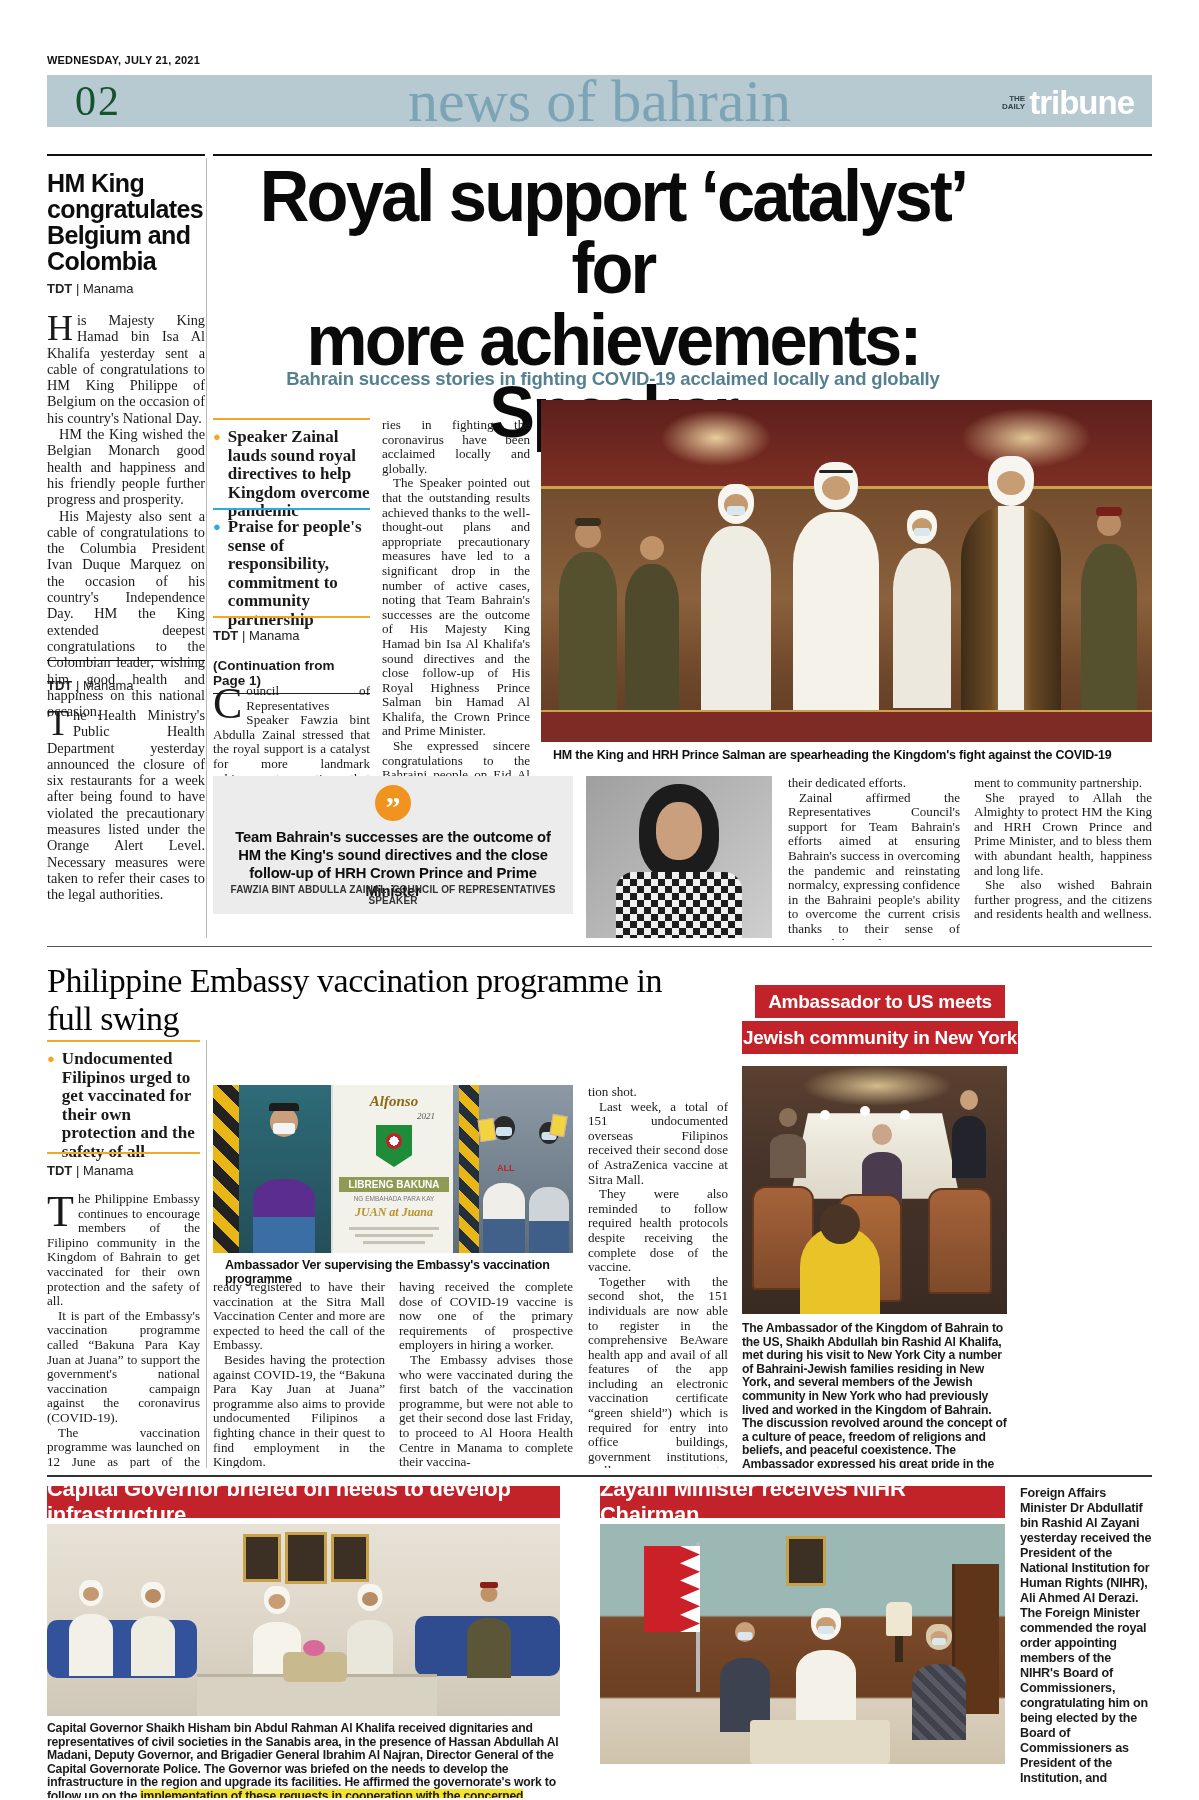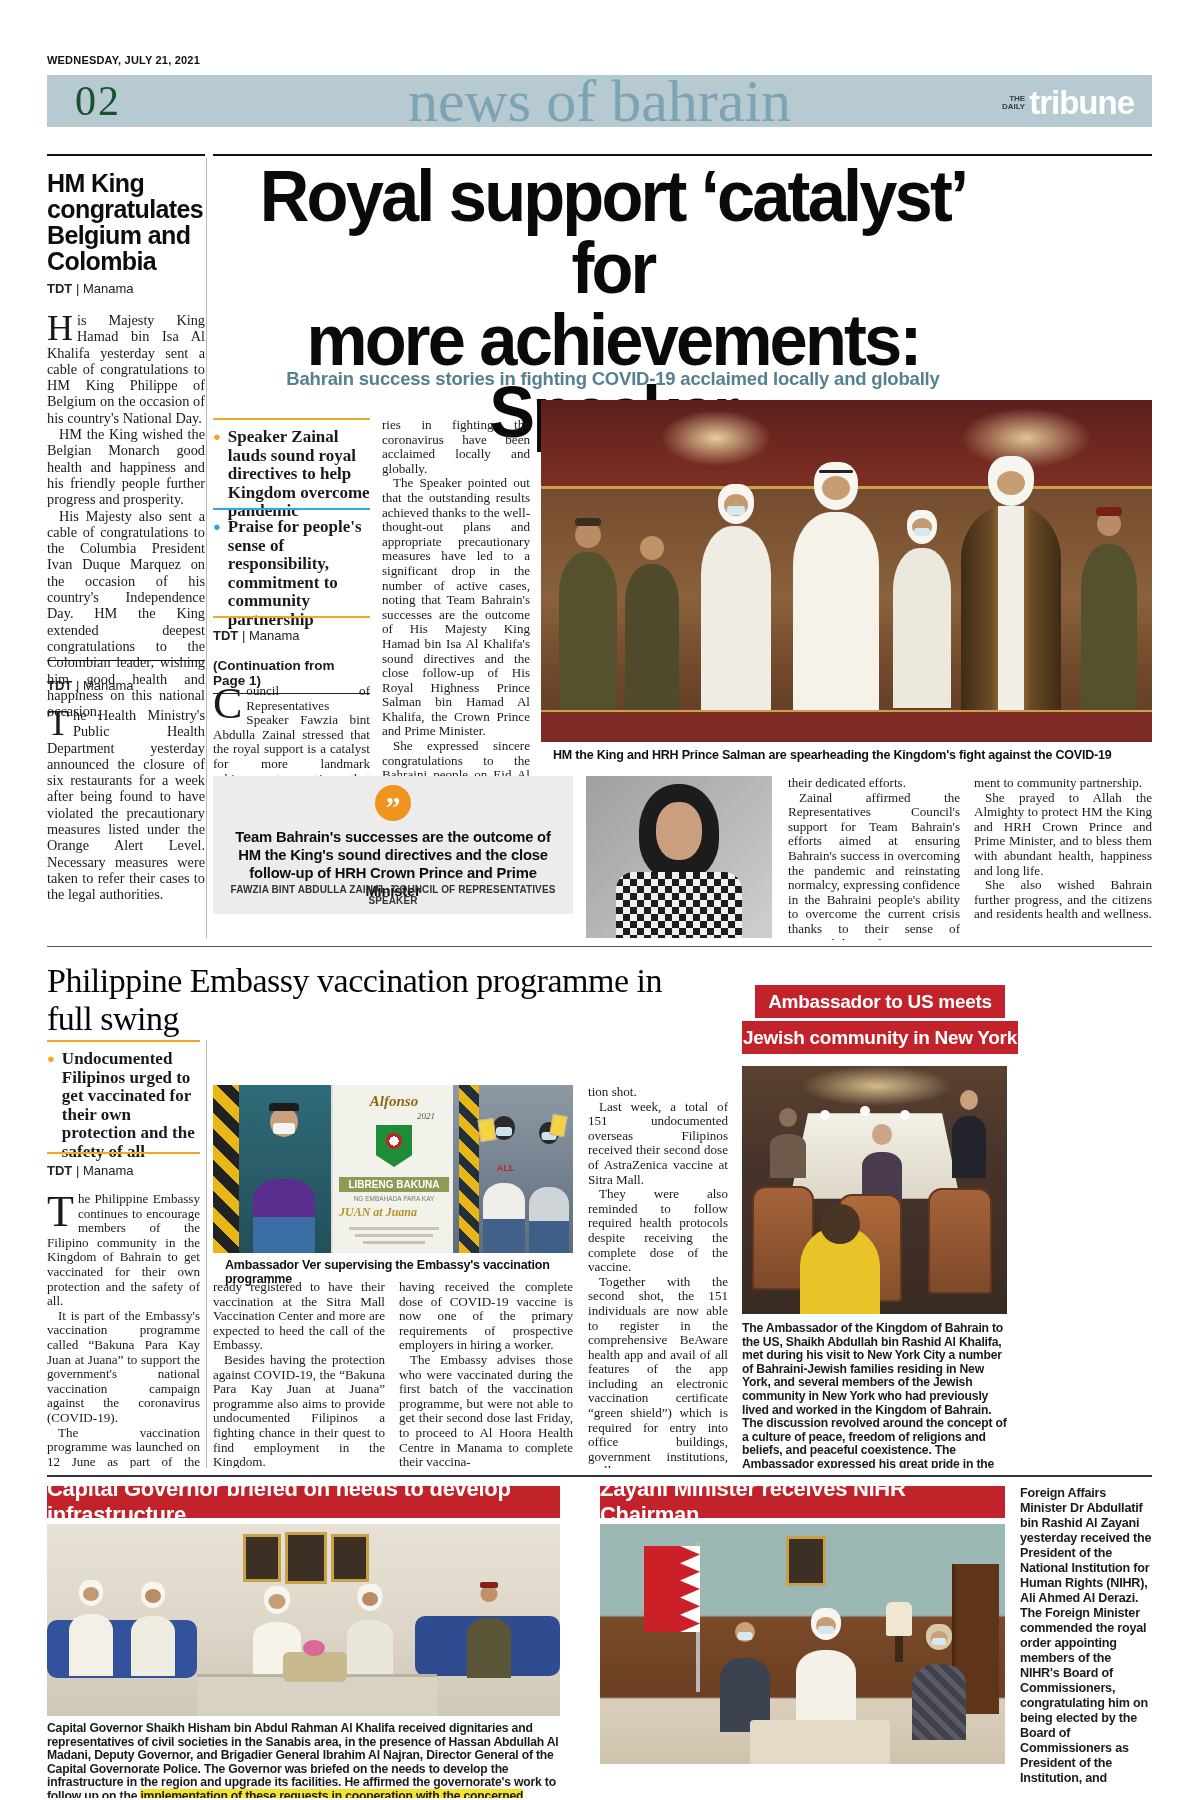--- a/index.html
+++ b/index.html
@@ -272,21 +272,21 @@
     </div>
 
     <div class="abs" style="left:118px;top:0;width:122px;height:168px;background:#f2f1ea;border-left:2px solid #ddd;">
       <div class="abs" style="left:0;top:8px;width:100%;text-align:center;font-family:'Liberation Serif',serif;font-style:italic;font-weight:bold;font-size:15px;color:#8a6a14;">Alfonso</div>
       <div class="abs" style="left:0;top:26px;width:100%;text-align:center;font-family:'Liberation Serif',serif;font-style:italic;font-size:9px;color:#555;margin-left:32px;">2021</div>
       <div class="shield" style="left:43px;top:40px;width:36px;height:42px;">
         <div class="abs" style="left:10px;top:8px;width:16px;height:16px;border-radius:50%;background:radial-gradient(#fff 40%,#c22128 41%);"></div>
       </div>
       <div class="abs" style="left:6px;top:92px;width:110px;text-align:center;font-family:'Liberation Sans',sans-serif;font-weight:bold;font-size:10px;color:#fff;background:#8f9a55;padding:2px 0;">LIBRENG BAKUNA</div>
       <div class="abs" style="left:6px;top:110px;width:110px;text-align:center;font-family:'Liberation Sans',sans-serif;font-size:6.5px;color:#777;">NG EMBAHADA PARA KAY</div>
-      <div class="abs" style="left:6px;top:120px;width:110px;text-align:left;font-family:'Liberation Serif',serif;font-style:italic;font-weight:bold;font-size:12px;color:#b8922d;">JUAN at Juana</div>
+      <div class="abs" style="left:6px;top:120px;width:110px;text-align:center;font-family:'Liberation Serif',serif;font-style:italic;font-weight:bold;font-size:12px;color:#b8922d;">JUAN at Juana</div>
       <div class="abs" style="left:16px;top:142px;width:90px;height:3px;background:#c7c3b4;"></div>
       <div class="abs" style="left:22px;top:149px;width:78px;height:3px;background:#c7c3b4;"></div>
       <div class="abs" style="left:30px;top:156px;width:62px;height:3px;background:#c7c3b4;"></div>
     </div>
 
     <div class="abs" style="left:240px;top:0;width:120px;height:168px;background:linear-gradient(180deg,#8d9aa6,#5d6d7a);">
       <div class="abs" style="left:6px;top:0;width:20px;height:168px;background:repeating-linear-gradient(45deg,#e8b616 0 9px,#23303a 9px 18px);"></div>
       <div class="ps" style="left:30px;bottom:0;width:42px;height:140px;">
         <span class="bd" style="height:70px;background:#f0eee8;"></span>
           <span class="bd" style="height:34px;background:#41608a;border-radius:0;"></span>

